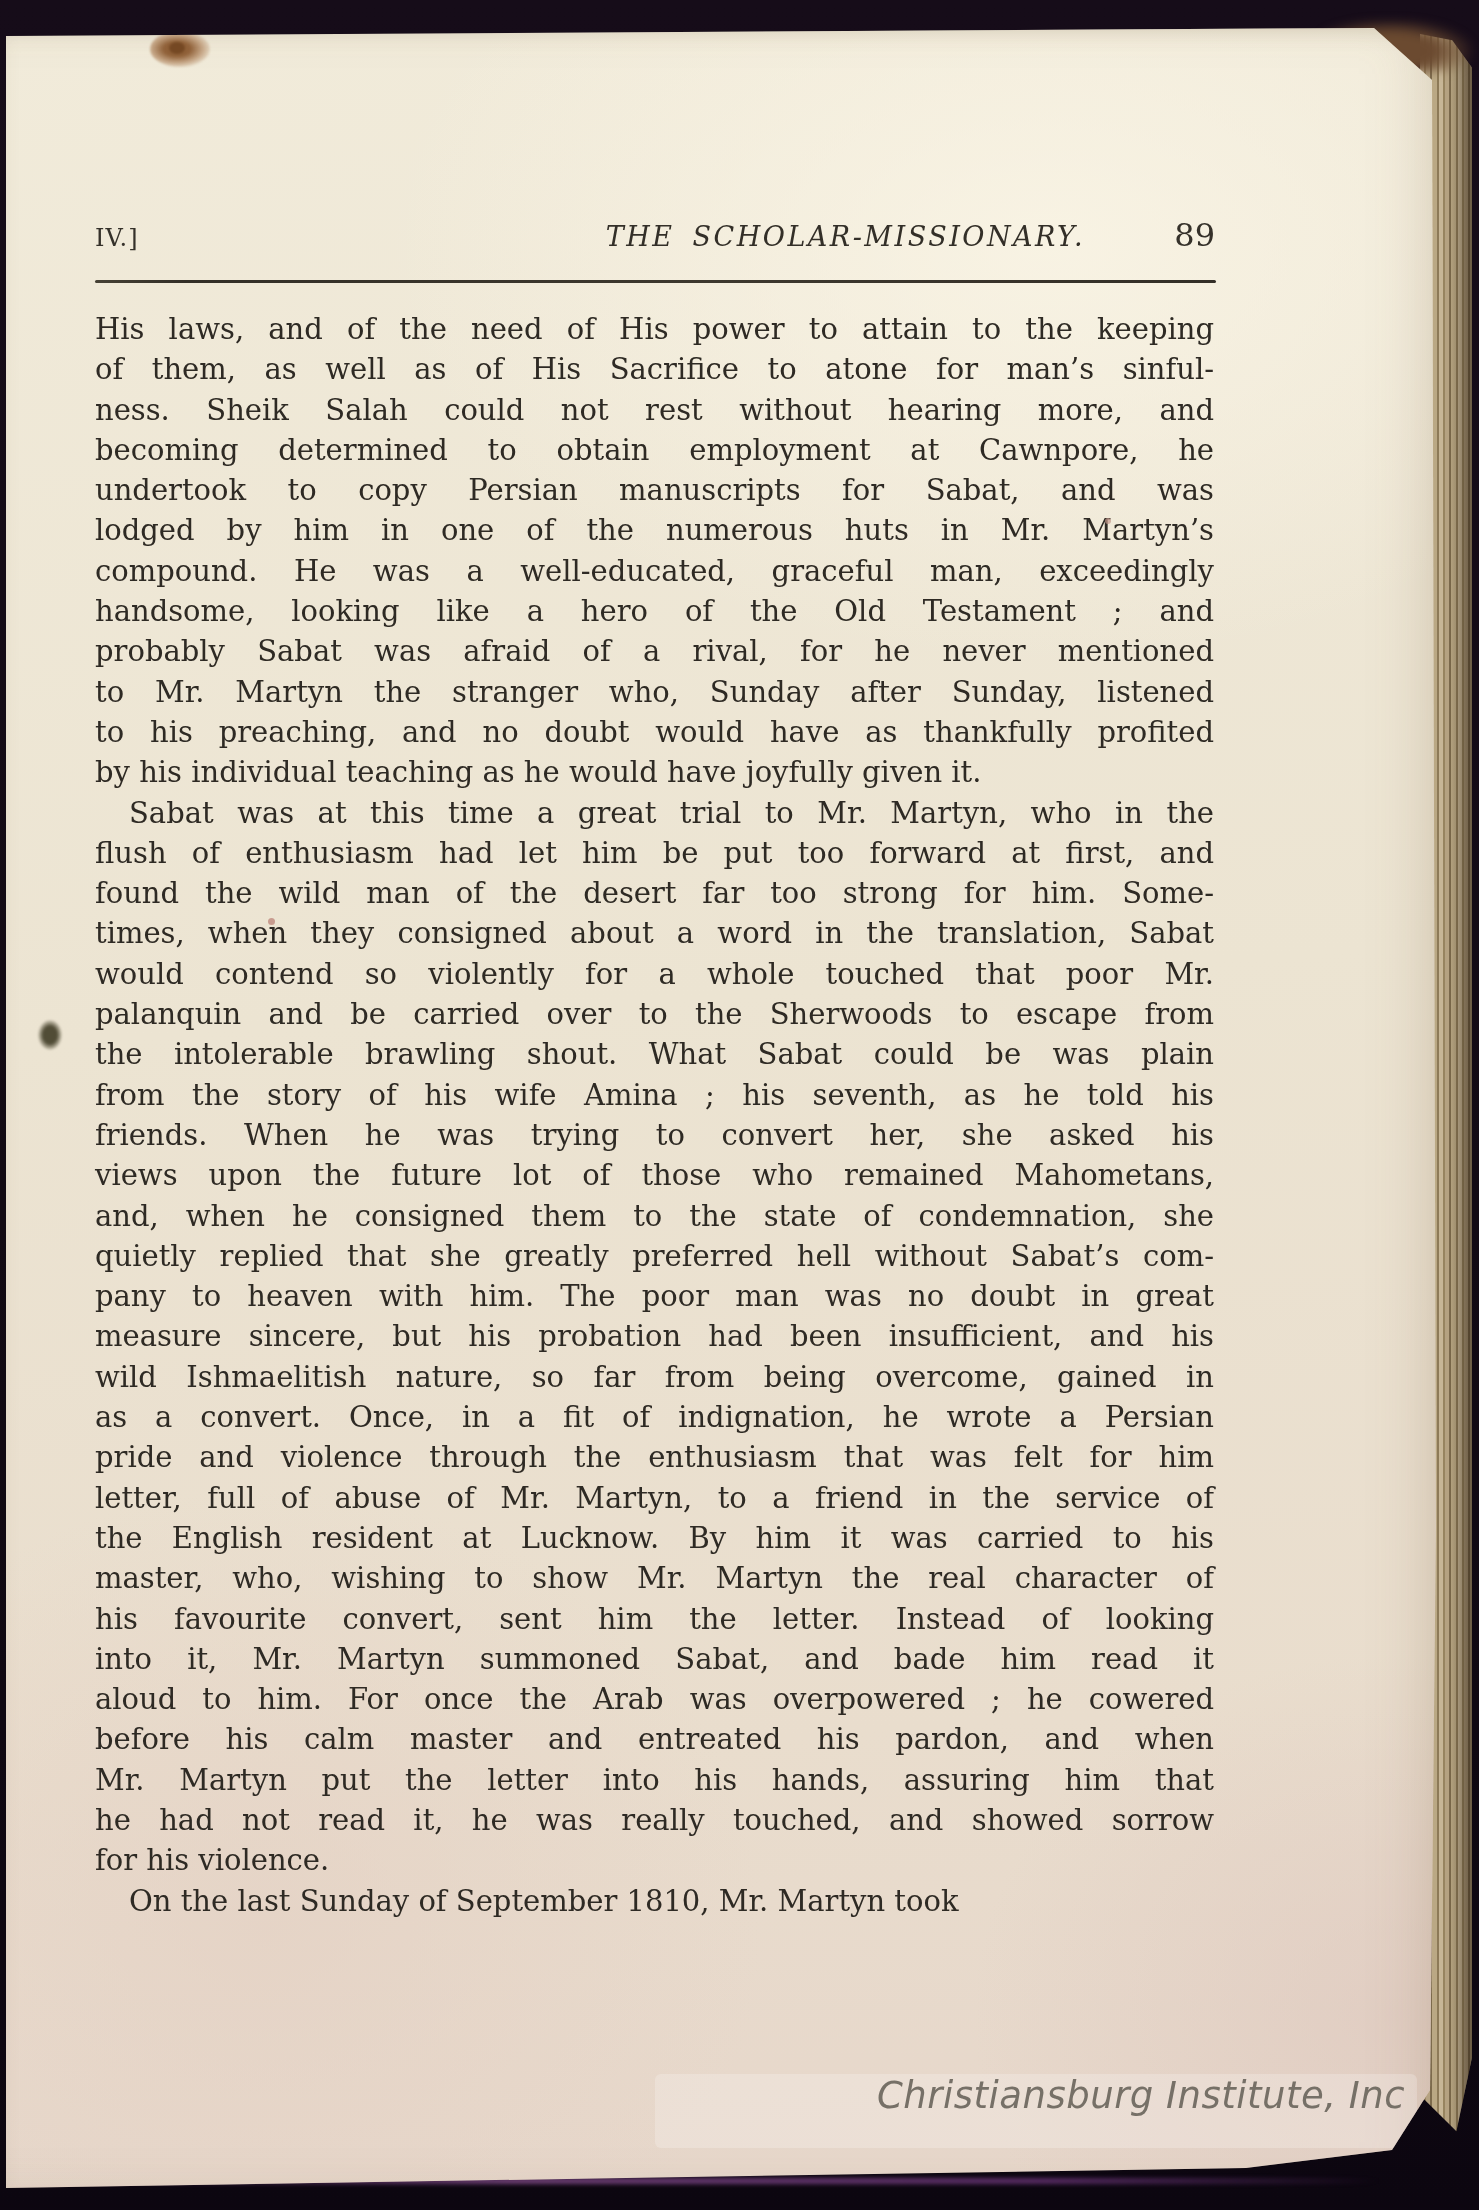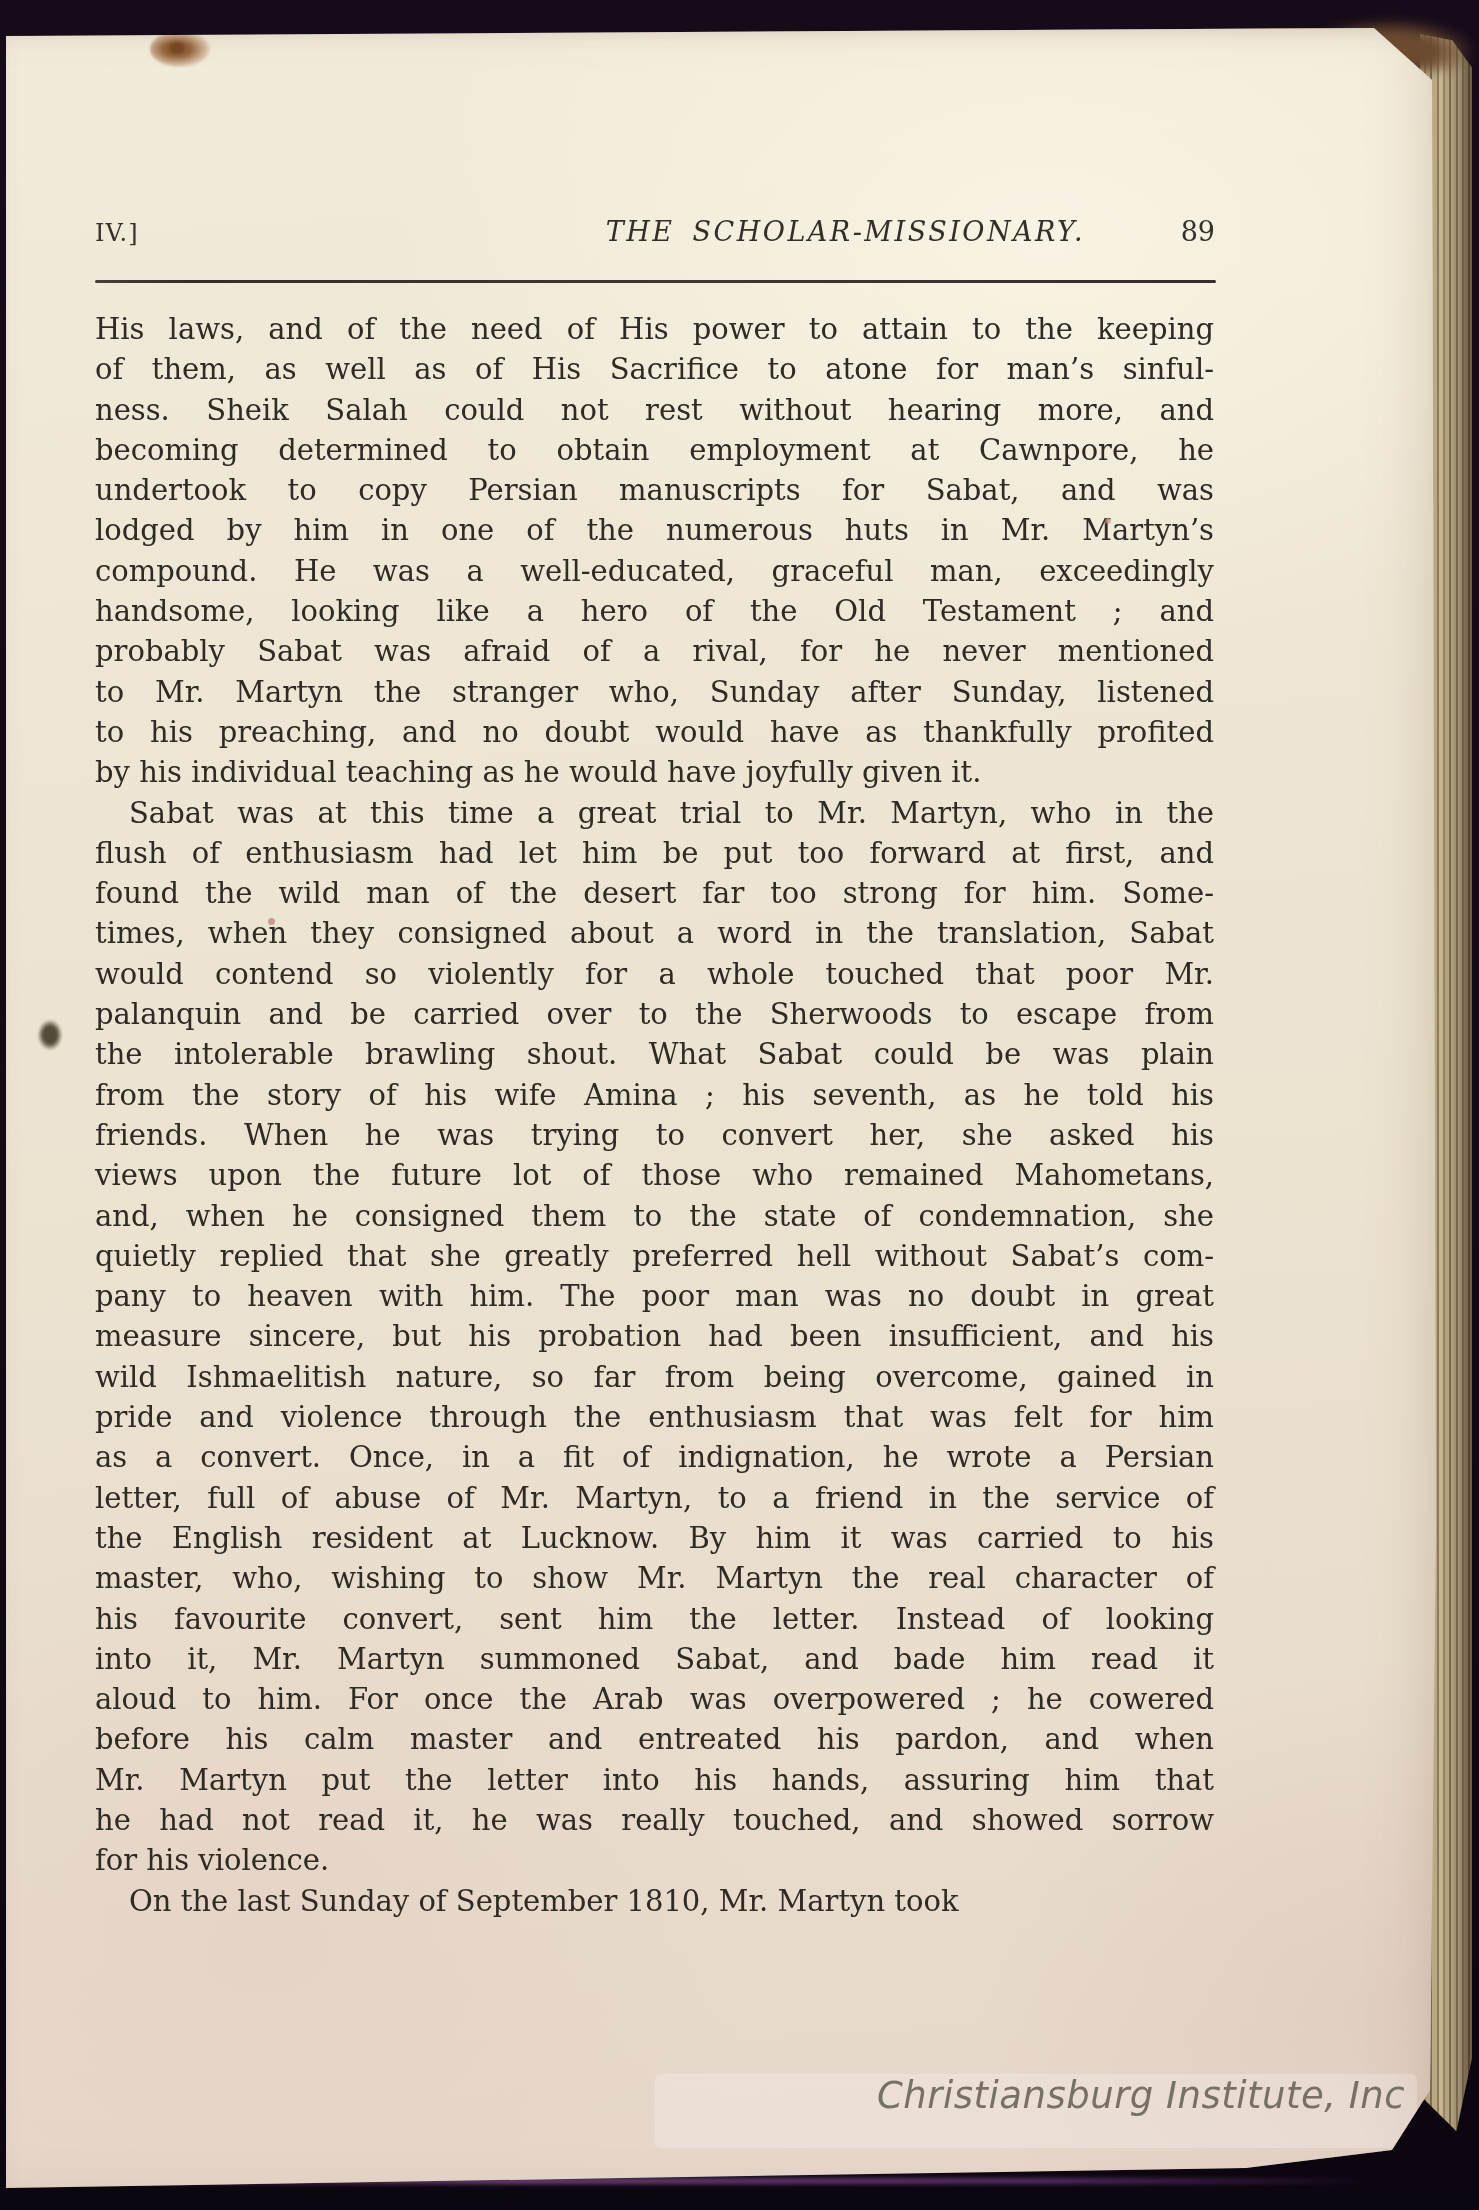--- a/index.html
+++ b/index.html
@@ -42,21 +42,21 @@
   }
   .header-row{
     position:absolute;left:89px;top:188px;width:1120px;height:52px;
     display:flex;align-items:baseline;color:#35312a;
   }
   .chapter{font-size:24px;letter-spacing:1px;width:130px;}
   .running-title{
     flex:1;text-align:right;font-style:italic;font-size:27px;
     letter-spacing:2.5px;word-spacing:7px;color:#332f28;
   }
-  .page-number{width:130px;text-align:right;font-size:27px;}
+  .page-number{width:130px;text-align:right;font-size:32px;}
   .rule{
     position:absolute;left:89px;top:252px;width:1121px;height:3px;
     background:linear-gradient(90deg,#464135 0%,#332f27 8%,#3d382e 55%,#332f27 100%);
     border-radius:2px;
   }
   .body-text{
     position:absolute;left:89px;top:281px;width:1119px;
     font-size:29px;line-height:40.3px;color:#2e2a24;
   }
   .line{
@@ -130,22 +130,22 @@
         <div class="line">palanquin and be carried over to the Sherwoods to escape from</div>
         <div class="line">the intolerable brawling shout.  What Sabat could be was plain</div>
         <div class="line">from the story of his wife Amina ; his seventh, as he told his</div>
         <div class="line">friends.  When he was trying to convert her, she asked his</div>
         <div class="line">views upon the future lot of those who remained Mahometans,</div>
         <div class="line">and, when he consigned them to the state of condemnation, she</div>
         <div class="line">quietly replied that she greatly preferred hell without Sabat’s com-</div>
         <div class="line">pany to heaven with him.  The poor man was no doubt in great</div>
         <div class="line">measure sincere, but his probation had been insufficient, and his</div>
         <div class="line">wild Ishmaelitish nature, so far from being overcome, gained in</div>
+        <div class="line">as a convert.  Once, in a fit of indignation, he wrote a Persian</div>
         <div class="line">pride and violence through the enthusiasm that was felt for him</div>
-        <div class="line">as a convert.  Once, in a fit of indignation, he wrote a Persian</div>
         <div class="line">letter, full of abuse of Mr. Martyn, to a friend in the service of</div>
         <div class="line">the English resident at Lucknow.  By him it was carried to his</div>
         <div class="line">master, who, wishing to show Mr. Martyn the real character of</div>
         <div class="line">his favourite convert, sent him the letter.  Instead of looking</div>
         <div class="line">into it, Mr. Martyn summoned Sabat, and bade him read it</div>
         <div class="line">aloud to him.  For once the Arab was overpowered ; he cowered</div>
         <div class="line">before his calm master and entreated his pardon, and when</div>
         <div class="line">Mr. Martyn put the letter into his hands, assuring him that</div>
         <div class="line">he had not read it, he was really touched, and showed sorrow</div>
         <div class="line last">for his violence.</div>

